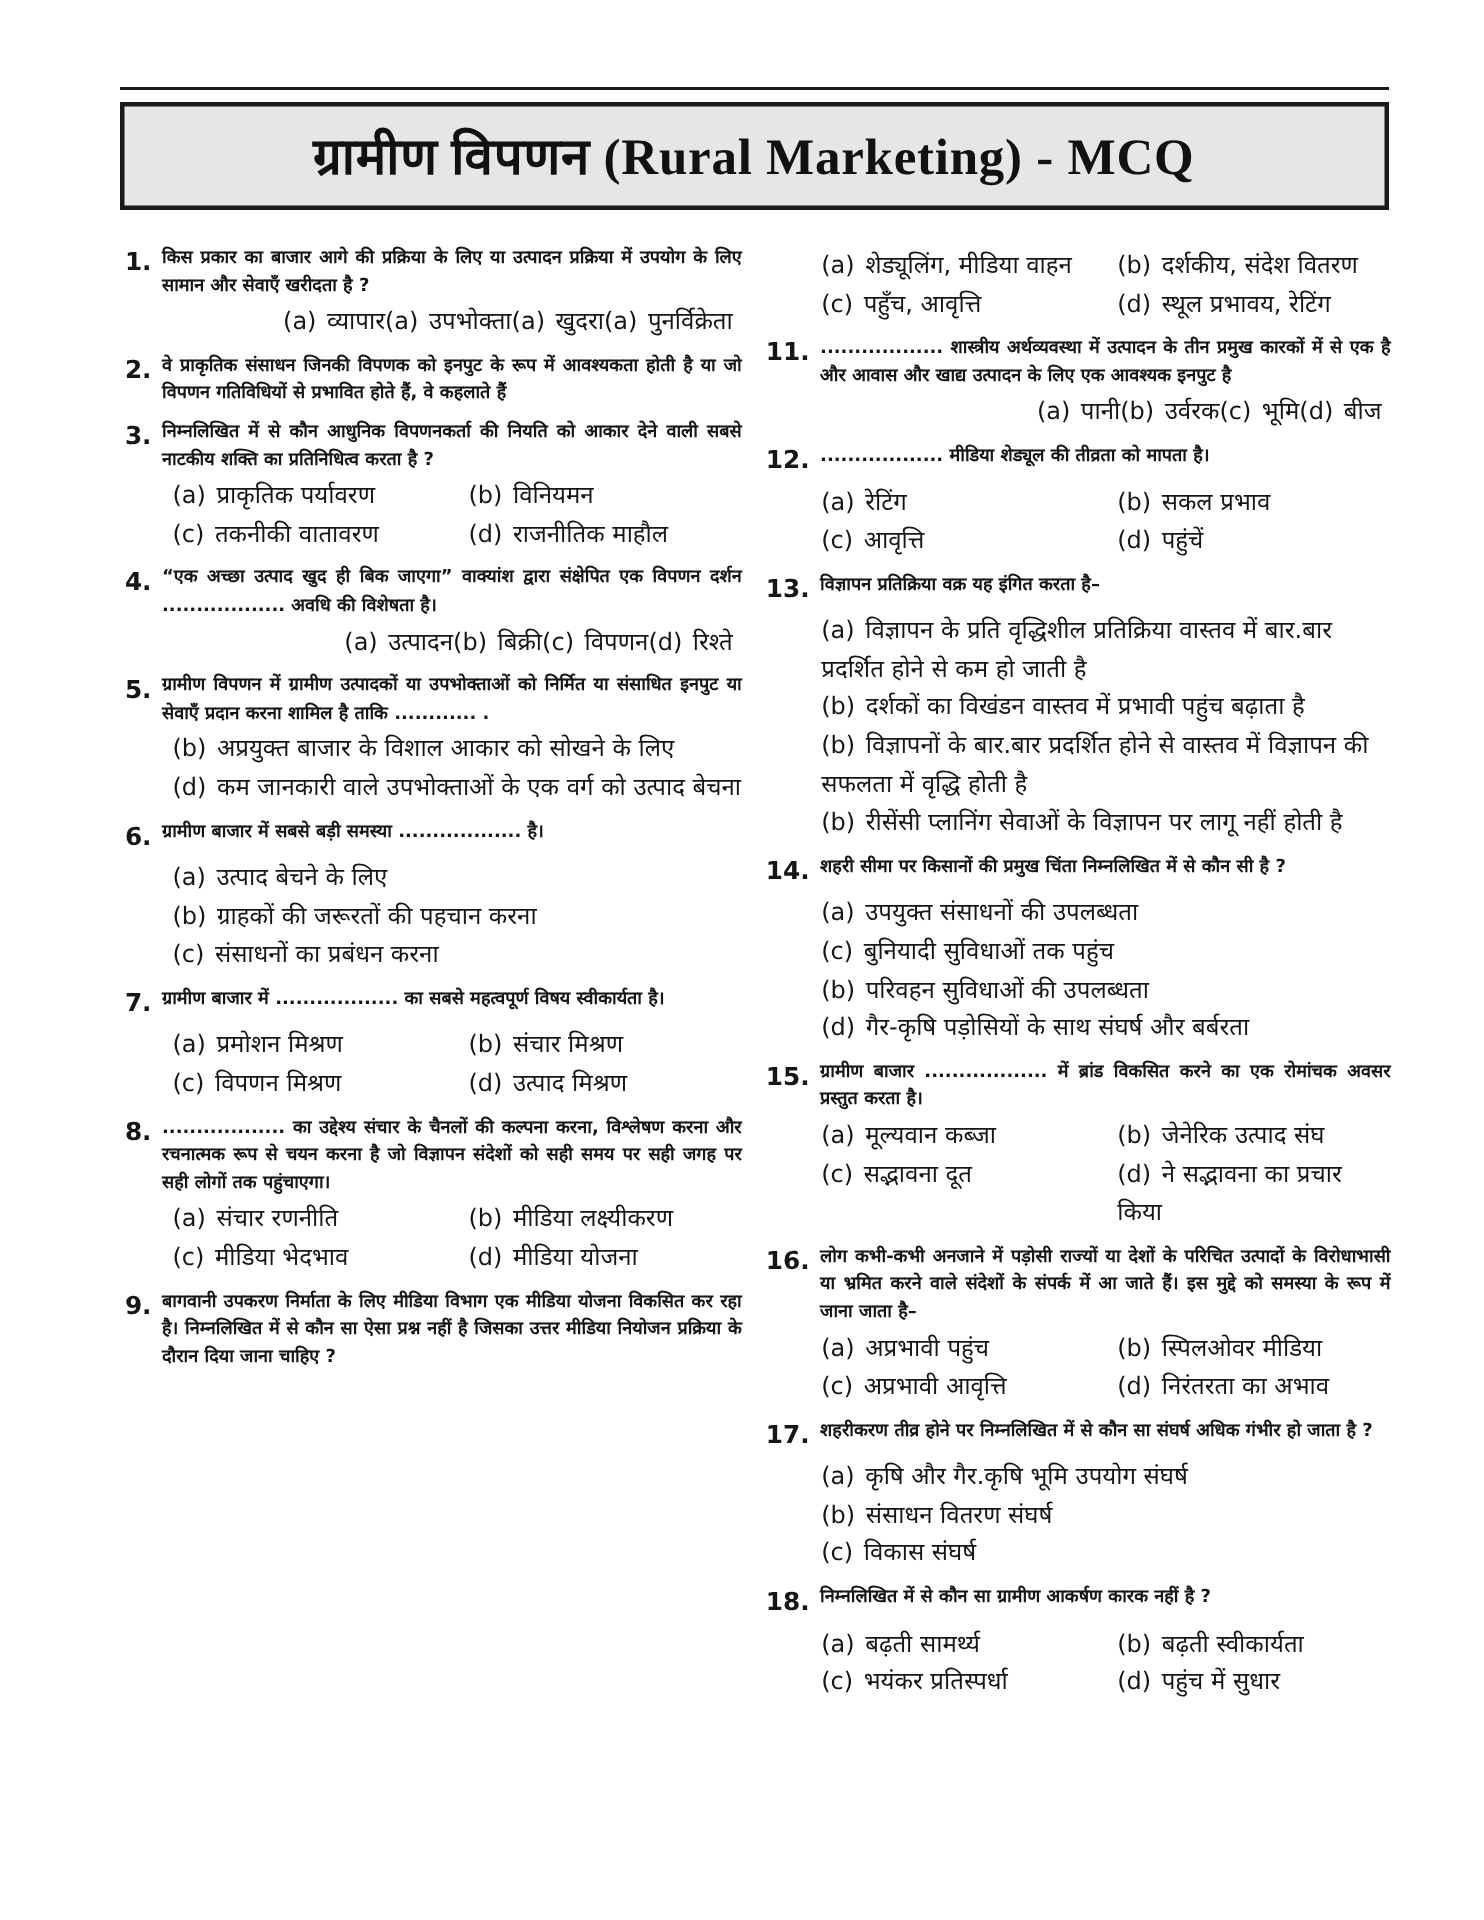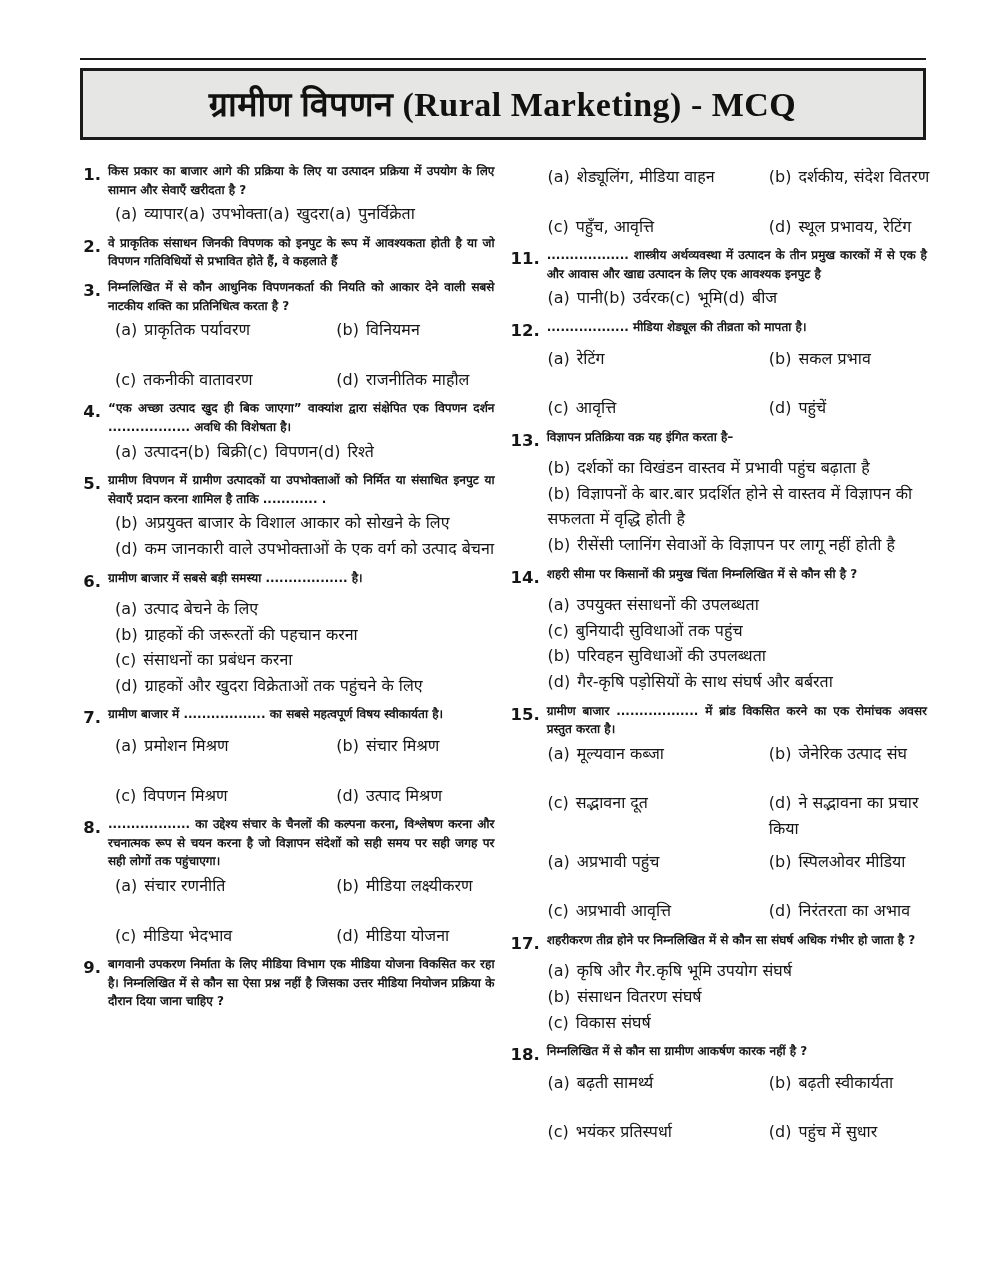--- a/index.html
+++ b/index.html
@@ -44,24 +44,23 @@
   .q-text {
     flex: 1; font-weight: 700; font-size: 12px; line-height: 1.55;
     text-align: justify;
   }
   .opts { padding-left: 37px; margin-top: 2px; }
   .opt { font-size: 16px; line-height: 1.6; font-weight: 400; }
   .opt-label { margin-right: 7px; }
   .opts.layout-grid2 {
     display: grid; grid-template-columns: 52% 48%;
     column-gap: 0;
-    gap: 24px;
   }
   .opts.layout-inline4 {
-    display: flex; justify-content: flex-start; padding-right: 6px;
+    display: flex; justify-content: flex-end; padding-right: 6px;
   }
   .opts.layout-stack .opt { display: block; }
   .opt-text { }
 </style>
 </head>
 <body>
 
 <div class="page">
   <div class="title-rule"></div>
   <div class="title-box">
@@ -123,21 +122,20 @@
         </div>
         <div class="q">
           <div class="q-head">
             <span class="q-num">6.</span>
             <div class="q-text">ग्रामीण बाजार में सबसे बड़ी समस्या .................. है।</div>
           </div>
           <div class="opts layout-stack">
             <div class="opt"><span class="opt-label">(a)</span><span class="opt-text">उत्पाद बेचने के लिए</span></div>
             <div class="opt"><span class="opt-label">(b)</span><span class="opt-text">ग्राहकों की जरूरतों की पहचान करना</span></div>
             <div class="opt"><span class="opt-label">(c)</span><span class="opt-text">संसाधनों का प्रबंधन करना</span></div>
-            <div class="opt"><span class="opt-label">(d)</span><span class="opt-text">ग्राहकों और खुदरा विक्रेताओं तक पहुंचने के लिए</span></div>
           </div>
         </div>
         <div class="q">
           <div class="q-head">
             <span class="q-num">7.</span>
             <div class="q-text">ग्रामीण बाजार में .................. का सबसे महत्वपूर्ण विषय स्वीकार्यता है।</div>
           </div>
           <div class="opts layout-grid2">
             <div class="opt"><span class="opt-label">(a)</span><span class="opt-text">प्रमोशन मिश्रण</span></div>
             <div class="opt"><span class="opt-label">(b)</span><span class="opt-text">संचार मिश्रण</span></div>
@@ -196,20 +194,21 @@
             <div class="opt"><span class="opt-label">(c)</span><span class="opt-text">आवृत्ति</span></div>
             <div class="opt"><span class="opt-label">(d)</span><span class="opt-text">पहुंचें</span></div>
           </div>
         </div>
         <div class="q">
           <div class="q-head">
             <span class="q-num">13.</span>
             <div class="q-text">विज्ञापन प्रतिक्रिया वक्र यह इंगित करता है–</div>
           </div>
           <div class="opts layout-stack">
+            <div class="opt"><span class="opt-label">(a)</span><span class="opt-text">विज्ञापन के प्रति वृद्धिशील प्रतिक्रिया वास्तव में बार.बार प्रदर्शित होने से कम हो जाती है</span></div>
             <div class="opt"><span class="opt-label">(b)</span><span class="opt-text">दर्शकों का विखंडन वास्तव में प्रभावी पहुंच बढ़ाता है</span></div>
             <div class="opt"><span class="opt-label">(b)</span><span class="opt-text">विज्ञापनों के बार.बार प्रदर्शित होने से वास्तव में विज्ञापन की सफलता में वृद्धि होती है</span></div>
             <div class="opt"><span class="opt-label">(b)</span><span class="opt-text">रीसेंसी प्लानिंग सेवाओं के विज्ञापन पर लागू नहीं होती है</span></div>
           </div>
         </div>
         <div class="q">
           <div class="q-head">
             <span class="q-num">14.</span>
             <div class="q-text">शहरी सीमा पर किसानों की प्रमुख चिंता निम्नलिखित में से कौन सी है ?</div>
           </div>
@@ -226,20 +225,24 @@
             <div class="q-text">ग्रामीण बाजार .................. में ब्रांड विकसित करने का एक रोमांचक अवसर प्रस्तुत करता है।</div>
           </div>
           <div class="opts layout-grid2">
             <div class="opt"><span class="opt-label">(a)</span><span class="opt-text">मूल्यवान कब्जा</span></div>
             <div class="opt"><span class="opt-label">(b)</span><span class="opt-text">जेनेरिक उत्पाद संघ</span></div>
             <div class="opt"><span class="opt-label">(c)</span><span class="opt-text">सद्भावना दूत</span></div>
             <div class="opt"><span class="opt-label">(d)</span><span class="opt-text">ने सद्भावना का प्रचार किया</span></div>
           </div>
         </div>
         <div class="q">
+          <div class="q-head">
+            <span class="q-num">16.</span>
+            <div class="q-text">लोग कभी-कभी अनजाने में पड़ोसी राज्यों या देशों के परिचित उत्पादों के विरोधाभासी या भ्रमित करने वाले संदेशों के संपर्क में आ जाते हैं। इस मुद्दे को समस्या के रूप में जाना जाता है–</div>
+          </div>
           <div class="opts layout-grid2">
             <div class="opt"><span class="opt-label">(a)</span><span class="opt-text">अप्रभावी पहुंच</span></div>
             <div class="opt"><span class="opt-label">(b)</span><span class="opt-text">स्पिलओवर मीडिया</span></div>
             <div class="opt"><span class="opt-label">(c)</span><span class="opt-text">अप्रभावी आवृत्ति</span></div>
             <div class="opt"><span class="opt-label">(d)</span><span class="opt-text">निरंतरता का अभाव</span></div>
           </div>
         </div>
         <div class="q">
           <div class="q-head">
             <span class="q-num">17.</span>

